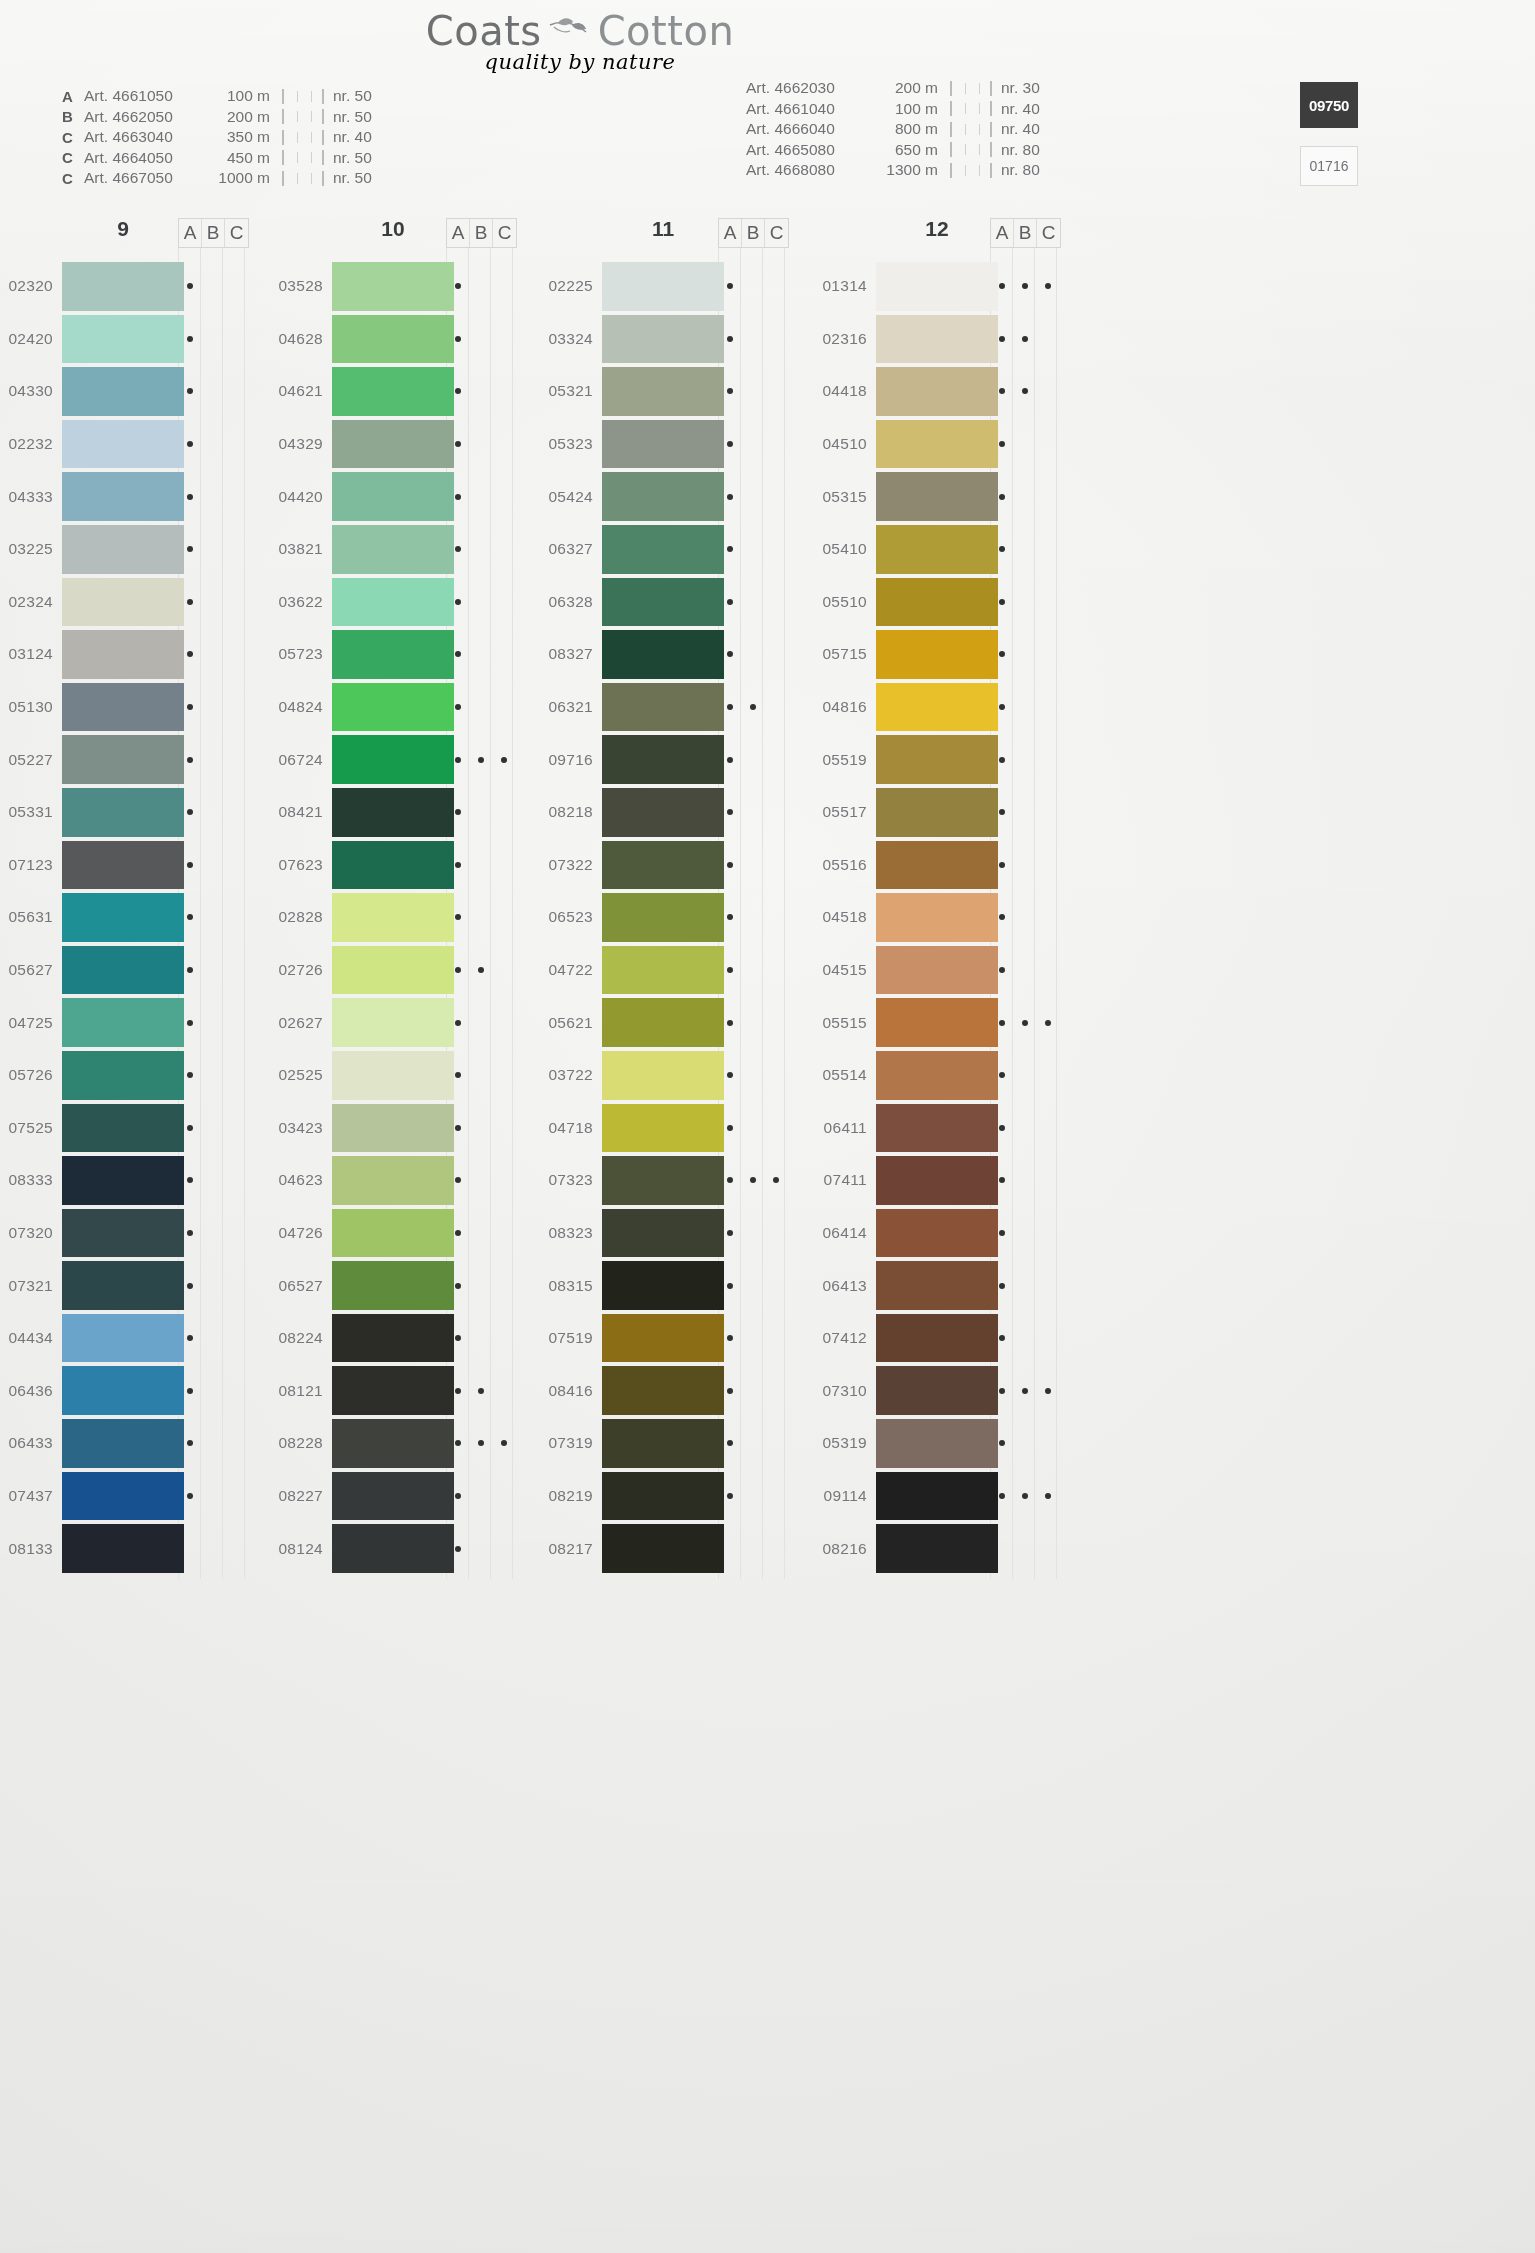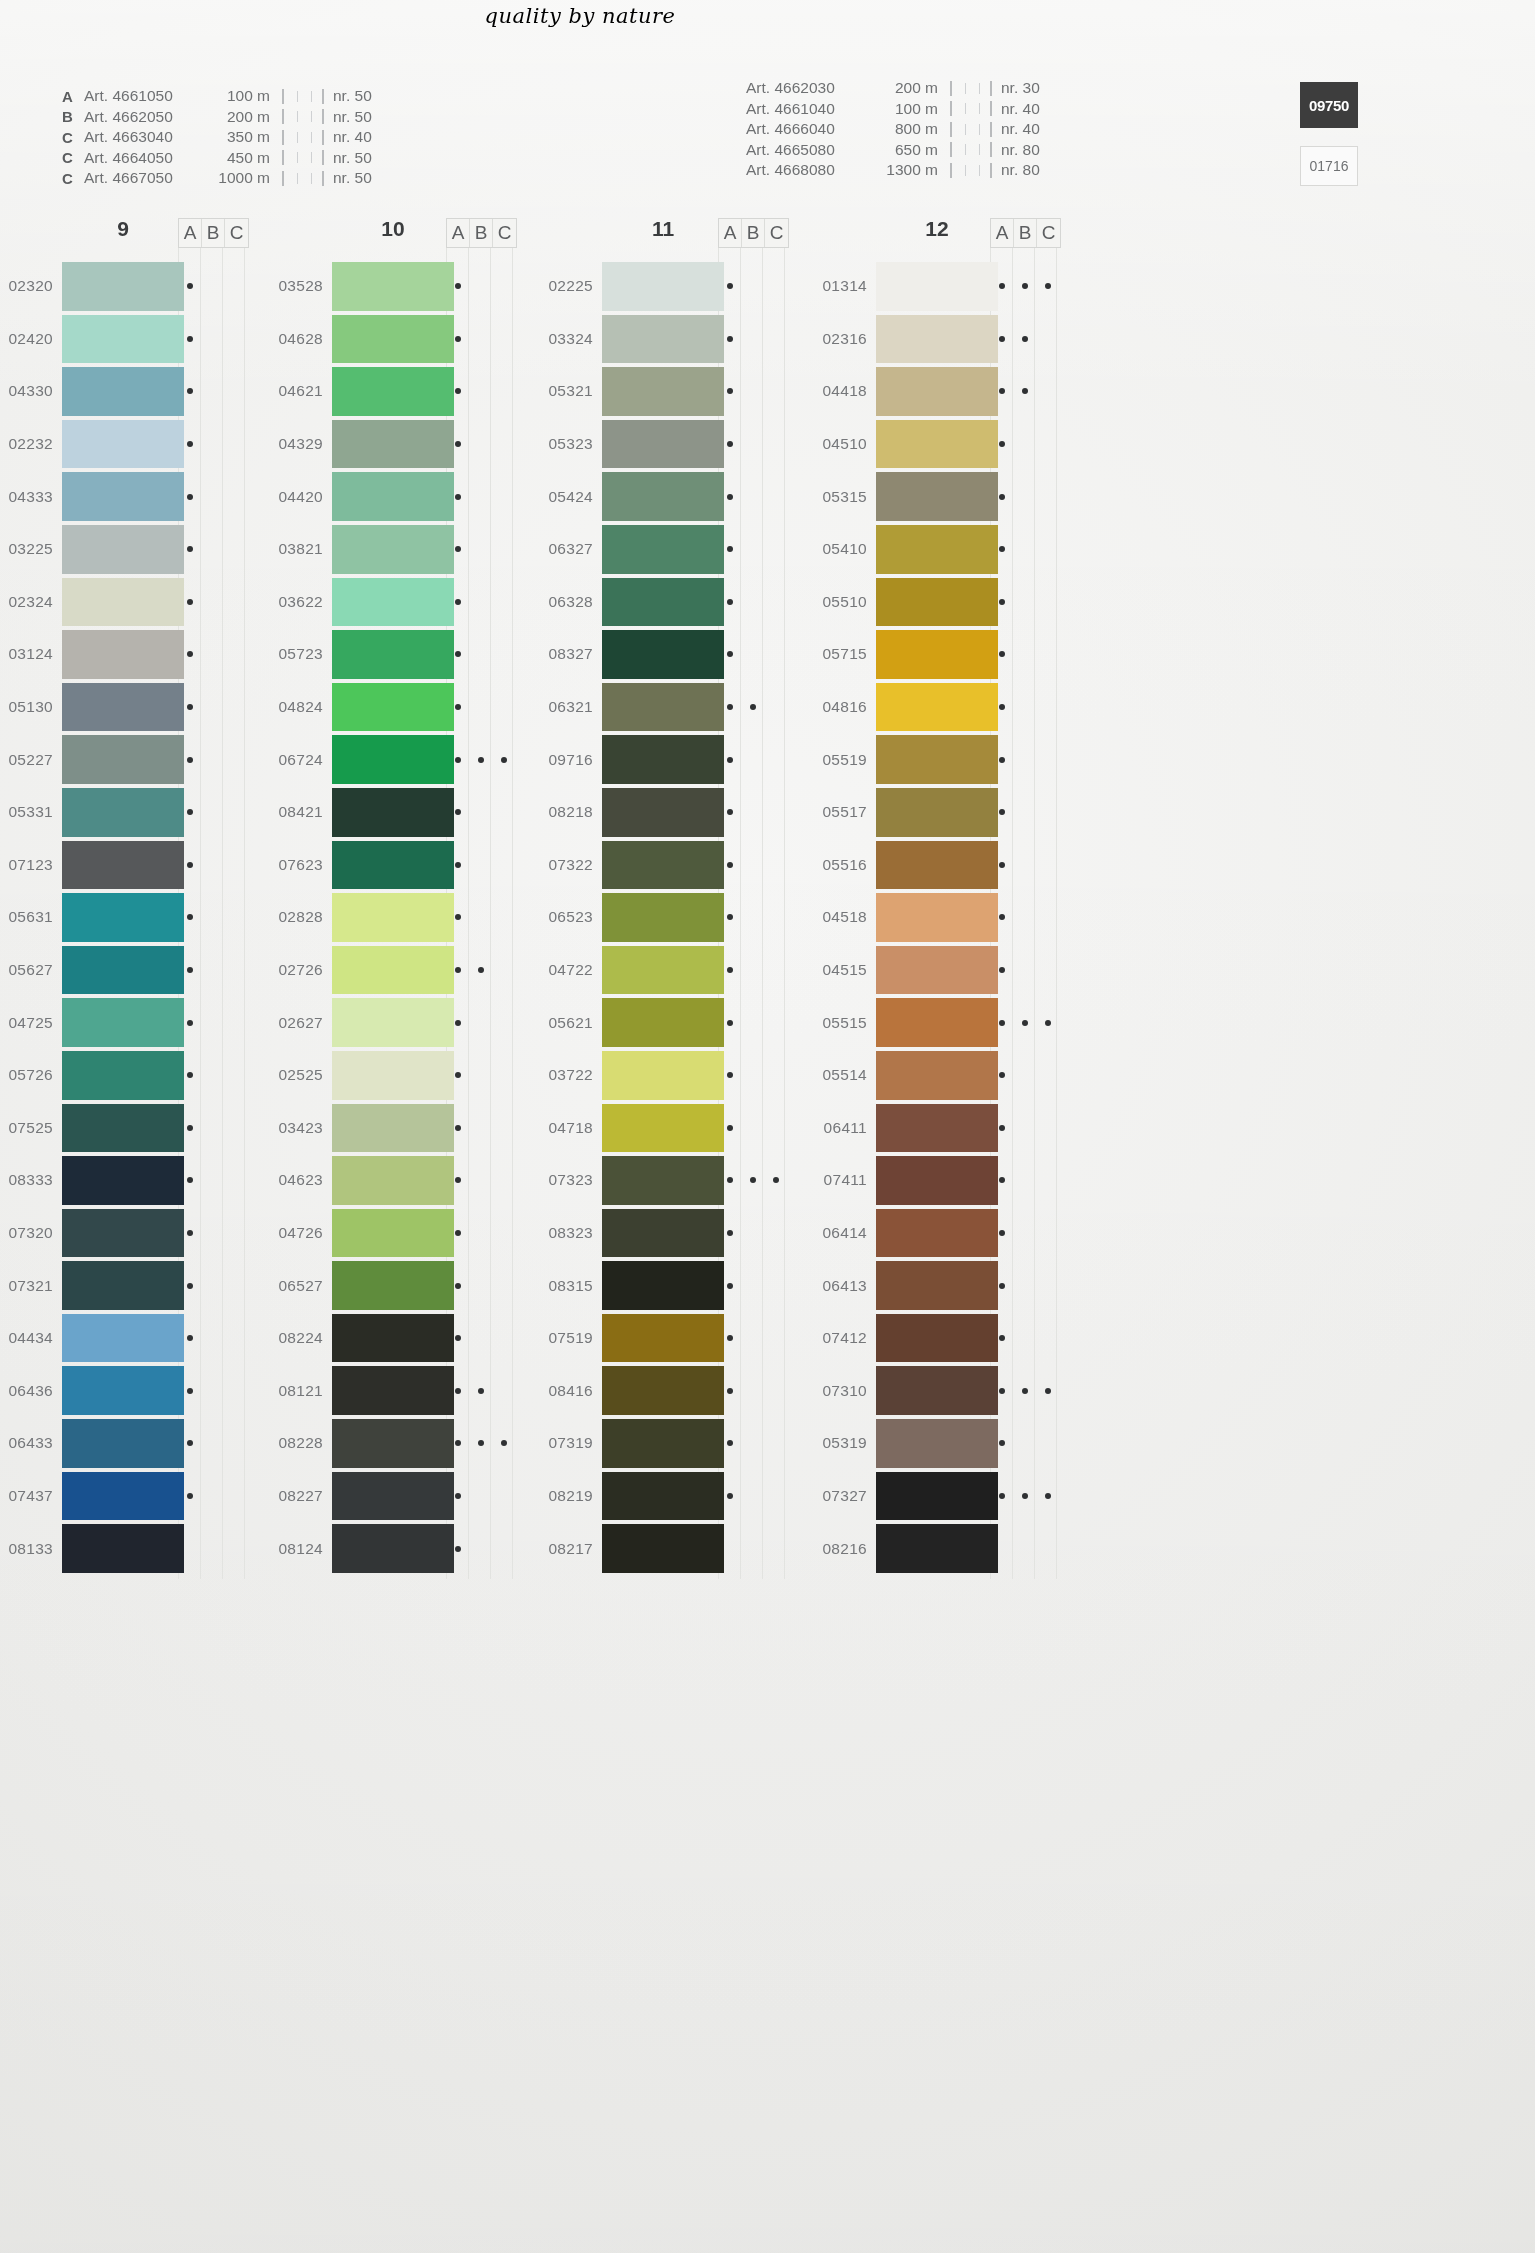--- a/index.html
+++ b/index.html
@@ -120,20 +120,32 @@
   .dotcell { width:23px; display:flex; align-items:center; justify-content:center; }
   .dot { width:6px; height:6px; border-radius:50%; background:#2f3133; }
   .dot.off { background:transparent; }
 </style>
 </head>
 <body>
 
 <div id="paper"></div>
 
 <div id="logo">
+  <div id="logo-row">
+    <span class="logo-word">Coats</span>
+    <span id="logo-mark">
+      <svg viewBox="0 0 44 30" width="44" height="30" aria-hidden="true">
+        <path d="M2 9 C12 4, 26 6, 38 16" stroke="#8a8d8f" stroke-width="1.4" fill="none"></path>
+        <path d="M10 7 C14 1, 22 1, 25 6 C20 10, 13 10, 10 7 Z" fill="#9a9d9f"></path>
+        <path d="M24 9 C29 5, 36 7, 38 13 C32 15, 26 13, 24 9 Z" fill="#8b8e90"></path>
+        <path d="M6 11 C10 15, 17 17, 22 15" stroke="#9a9d9f" stroke-width="1.2" fill="none"></path>
+      </svg>
+    </span>
+    <span class="logo-word light">Cotton</span>
+  </div>
   <div id="logo-tag">quality by nature</div>
 </div>
 
 <div class="legend" id="legend-left">
     <div class="leg-row">
       <span class="leg-letter">A</span>
       <span class="leg-art">Art. 4661050</span>
       <span class="leg-len">100 m</span>
       <span class="spool"></span>
       <span class="leg-nr">nr. 50</span>
@@ -1633,21 +1645,21 @@
             </div>
             <div class="dotcell">
               <span class="dot off"></span>
             </div>
             <div class="dotcell">
               <span class="dot off"></span>
             </div>
           </div>
         </div>
         <div class="swatch" title="09114" style="height: 48.6px; margin-bottom: 4px; background: rgb(31, 31, 31);">
-          <span class="swatch-label">07327</span>
+          <span class="swatch-label">09114</span>
           <div class="dotset" style="left: 114px;">
             <div class="dotcell">
               <span class="dot"></span>
             </div>
             <div class="dotcell">
               <span class="dot"></span>
             </div>
             <div class="dotcell">
               <span class="dot"></span>
             </div>

